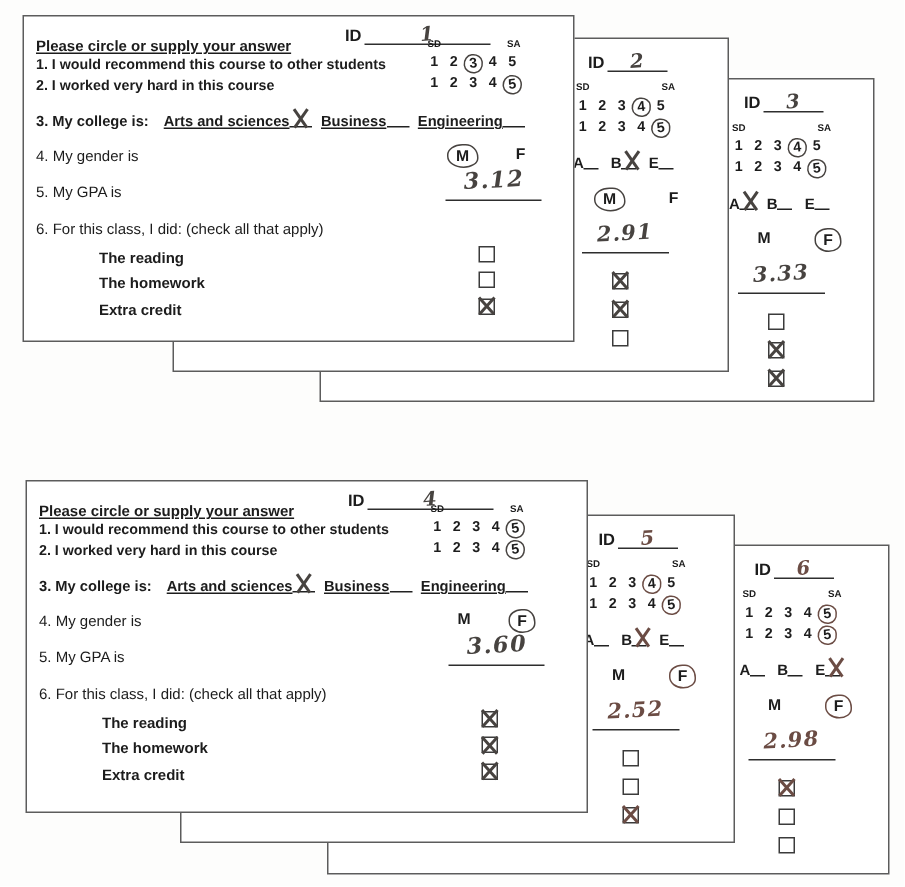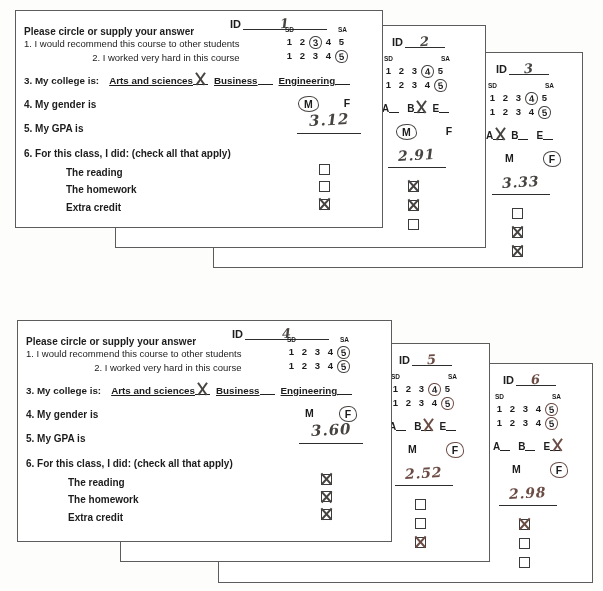--- a/index.html
+++ b/index.html
@@ -2,23 +2,23 @@
 <html><head>
 <meta charset="utf-8">
 <style>
   html,body{margin:0;padding:0;background:#ffffff;}
   .page{position:relative;width:603px;height:591px;background:#fdfdfc;
         font-family:"Liberation Sans",sans-serif;color:#1c1c1c;overflow:hidden;}
   .card{position:absolute;background:#ffffff;border:1px solid #5c5c5c;box-sizing:border-box;}
   .card.full > div{position:absolute;}
   
   .idlabel{font-size:11px;font-weight:bold;}
-  .instruction{font-size:10px;font-weight:bold;white-space:nowrap;text-align:center;}
-  .qtext{font-size:9.5px;font-weight:normal;line-height:14px;white-space:nowrap;text-align:right;}
-  .qlabel{font-size:10px;font-weight:bold;white-space:nowrap;}
+  .instruction{font-size:10px;font-weight:bold;text-decoration:underline;white-space:nowrap;text-align:center;}
+  .qtext{font-size:9.5px;font-weight:bold;line-height:14px;white-space:nowrap;}
+  .qlabel{font-size:10px;font-weight:normal;white-space:nowrap;}
   .q3row{font-size:9.8px;font-weight:bold;white-space:nowrap;}
   
   .writeline{display:inline-block;border-bottom:1.6px solid #2e2e2e;text-align:center;vertical-align:baseline;}
   .idline{width:84px;height:15px;margin-left:2px;}
   .idline-s{width:40px;height:15px;margin-left:2px;}
   .hand{font-family:"DejaVu Serif",serif;font-style:italic;font-weight:600;color:var(--ink,#474340);}
   .idnum{display:inline-block;font-size:13px;transform:rotate(-4deg);}
   .gpaline{position:absolute;border-bottom:1.7px solid #2d2d2d;text-align:center;height:23px;}
   .gpa{font-size:15px;letter-spacing:1px;display:inline-block;transform:rotate(-3deg);line-height:21px;}
   

